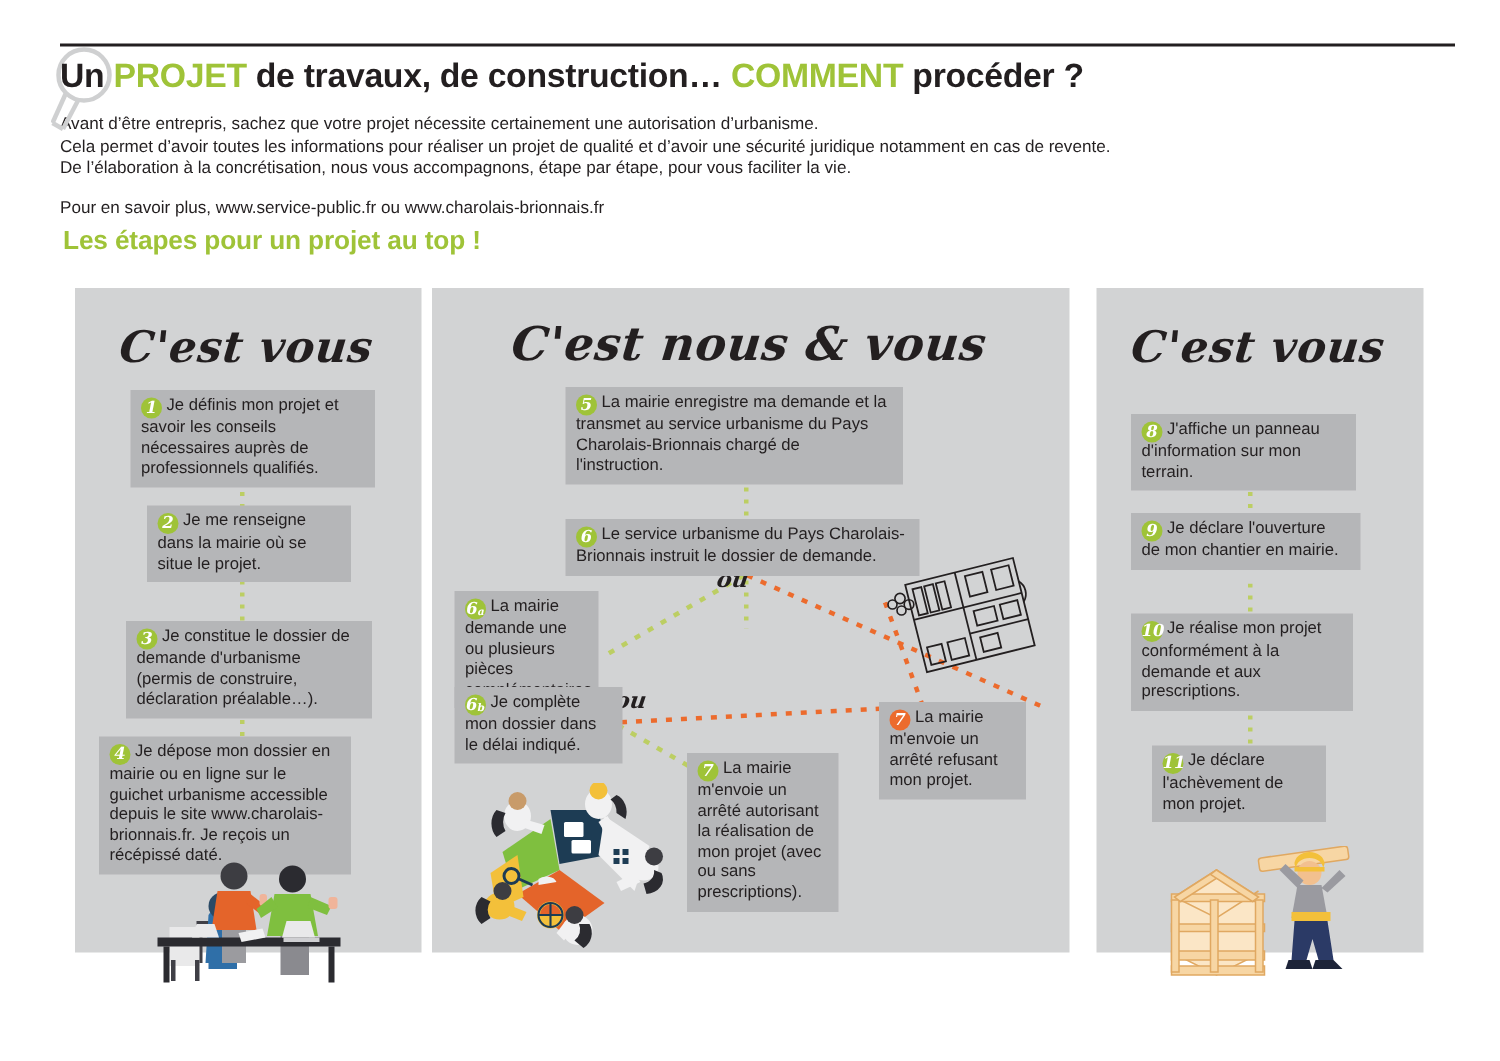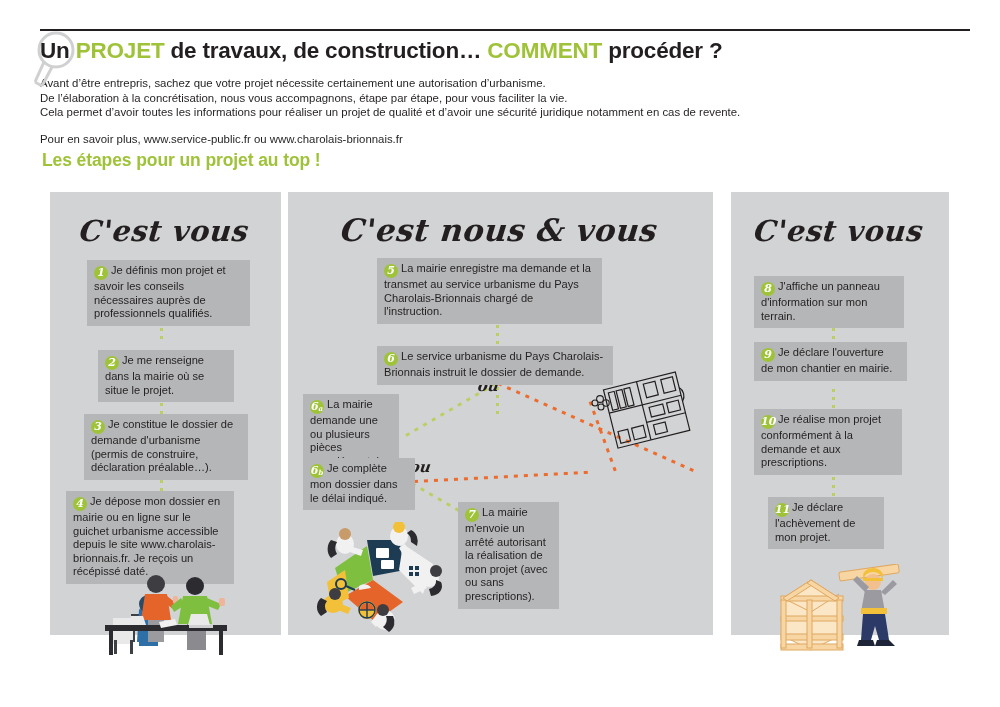--- a/index.html
+++ b/index.html
@@ -113,43 +113,43 @@
     </svg>
 
     <div class="title-rule"></div>
 
     <h1 class="title">
       <span>Un </span><span class="hl">PROJET</span><span> de travaux, de construction… </span><span class="hl">COMMENT</span><span> procéder ?</span>
     </h1>
 
     <div class="lede">
       <p>Avant d’être entrepris, sachez que votre projet nécessite certainement une autorisation d’urbanisme.</p>
+      <p>Cela permet d’avoir toutes les informations pour réaliser un projet de qualité et d’avoir une sécurité juridique notamment en cas de revente.</p>
       <p>De l’élaboration à la concrétisation, nous vous accompagnons, étape par étape, pour vous faciliter la vie.</p>
-      <p>Cela permet d’avoir toutes les informations pour réaliser un projet de qualité et d’avoir une sécurité juridique notamment en cas de revente.</p>
     </div>
 
     <div class="more">Pour en savoir plus, www.service-public.fr ou www.charolais-brionnais.fr</div>
   </div>
 
   <h2 class="subtitle">Les étapes pour un projet au top !</h2>
 
   <div class="cols">
 
     <div class="col c1">
       <div class="col-head">C'est vous</div>
 
       <div class="dots-v" style="left:110px; top:120px; height:28px;"></div>
       <div class="dots-v" style="left:110px; top:195px; height:28px;"></div>
       <div class="dots-v" style="left:110px; top:272px; height:28px;"></div>
 
       <div class="step" style="left:37px; top:68px; width:163px;">
         <span class="badge">1</span><span class="txt" style="display:inline">Je définis mon projet et savoir les conseils nécessaires auprès de professionnels qualifiés.</span>
       </div>
 
-      <div class="step" style="left:48px; top:145px; width:136px;margin-top:13px;">
+      <div class="step" style="left:48px; top:145px; width:136px;">
         <span class="badge">2</span><span style="display:inline">Je me renseigne dans la mairie où se situe le projet.</span>
       </div>
 
       <div class="step" style="left:34px; top:222px; width:164px;">
         <span class="badge">3</span><span style="display:inline">Je constitue le dossier de demande d'urbanisme (permis de construire, déclaration préalable…).</span>
       </div>
 
       <div class="step" style="left:16px; top:299px; width:168px;">
         <span class="badge">4</span><span style="display:inline">Je dépose mon dossier en mairie ou en ligne sur le guichet urbanisme accessible depuis le site www.charolais-brionnais.fr. Je reçois un récépissé daté.</span>
       </div>
@@ -221,20 +221,23 @@
       </div>
 
       <div class="step" style="left:15px; top:266px; width:112px;">
         <span class="badge"><span>6</span><span class="sub">b</span></span><span style="display:inline">Je complète mon dossier dans le délai indiqué.</span>
       </div>
 
       <div class="step" style="left:170px; top:310px; width:101px;">
         <span class="badge">7</span><span style="display:inline">La mairie m'envoie un arrêté autorisant la réalisation de mon projet (avec ou sans prescriptions).</span>
       </div>
 
+      <div class="step" style="left:298px; top:276px; width:98px;">
+        <span class="badge orange">7</span><span style="display:inline">La mairie m'envoie un arrêté refusant mon projet.</span>
+      </div>
 
       <svg class="illus" style="left:300px; top:175px;" width="110" height="90" viewBox="0 0 110 90">
         <g transform="rotate(-14 55 45)" fill="none" stroke="#231f20" stroke-width="1.2">
           <rect x="22" y="14" width="74" height="60"></rect>
           <line x1="22" y1="38" x2="96" y2="38"></line>
           <line x1="56" y1="14" x2="56" y2="74"></line>
           <line x1="56" y1="56" x2="96" y2="56"></line>
           <rect x="26" y="18" width="6" height="18"></rect>
           <rect x="34" y="18" width="6" height="18"></rect>
           <rect x="42" y="18" width="6" height="18"></rect>

